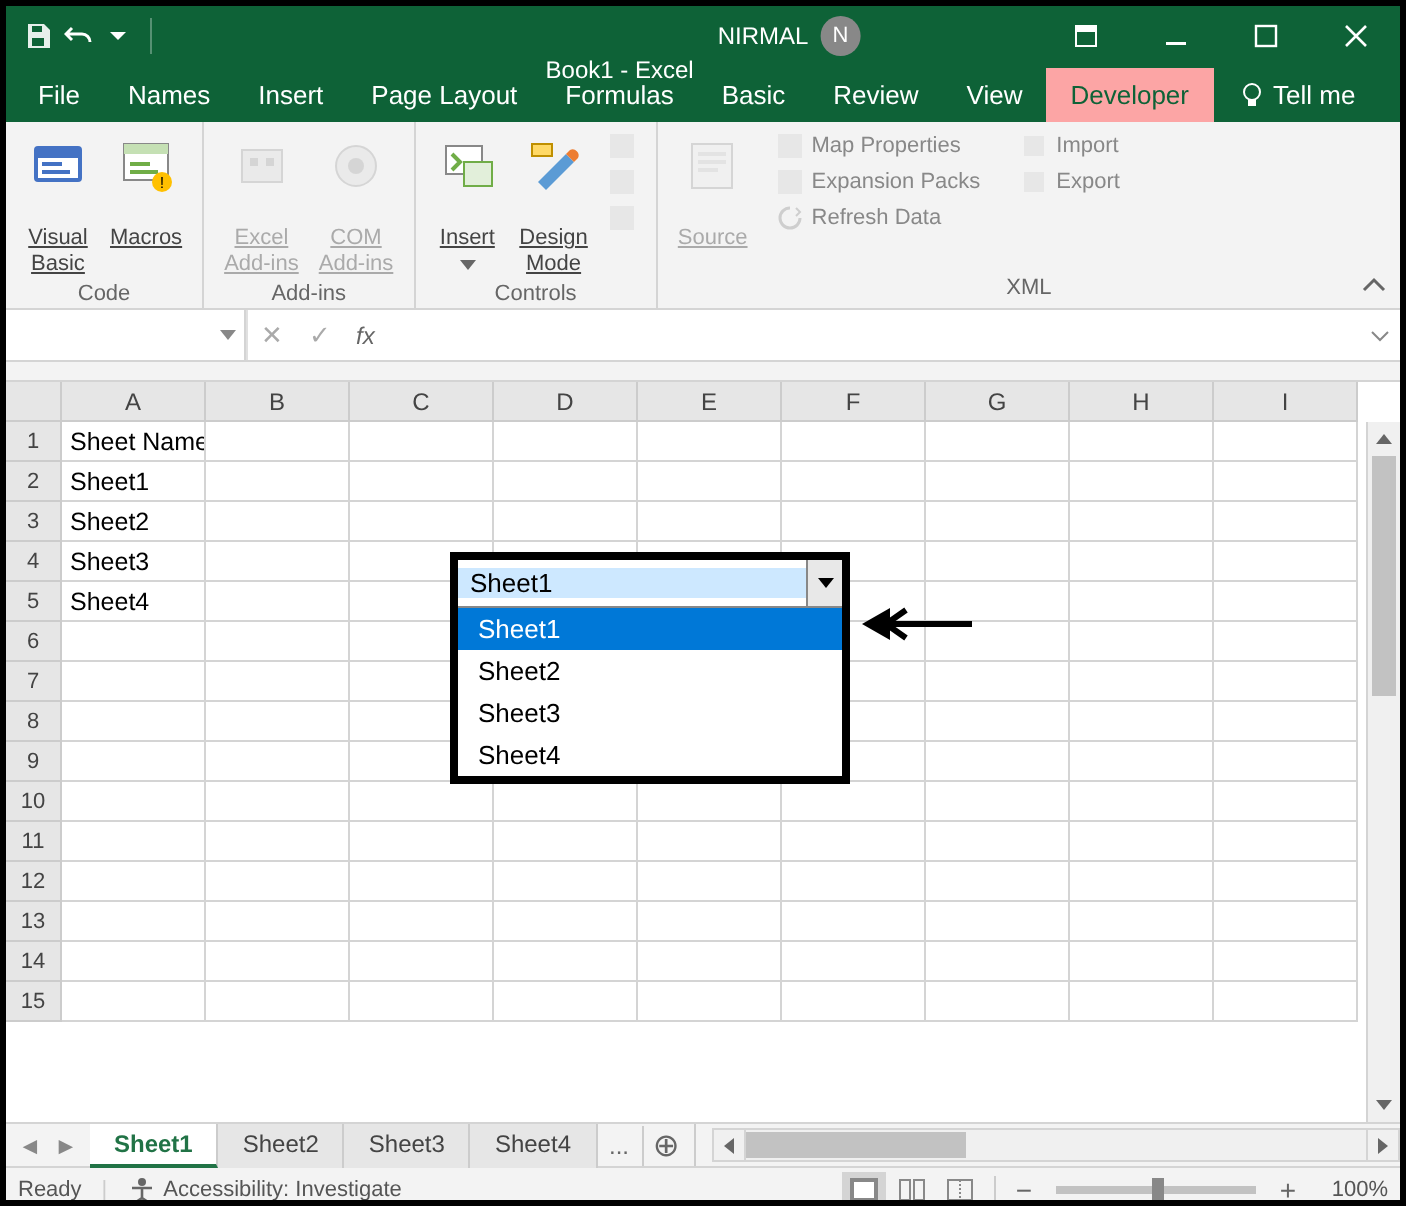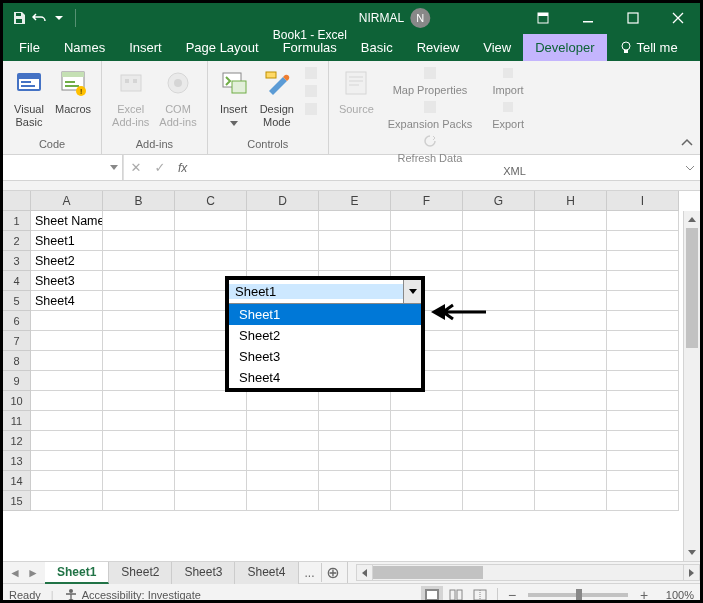--- a/index.html
+++ b/index.html
@@ -13,35 +13,35 @@
 .title-center { position: absolute; left: 50%; transform: translateX(-50%); display: flex; align-items: center; gap: 12px; }
 .title-text { font-size: 12px; margin-top: 33px; }
 .title-user { display: flex; align-items: center; gap: 6px; }
 .user-avatar { width: 20px; height: 20px; border-radius: 50%; background: #888; display: flex; align-items: center; justify-content: center; font-size: 11px; color: #fff; }
 .title-right { margin-left: auto; display: flex; align-items: center; }
 .title-btn { width: 45px; height: 30px; display: flex; align-items: center; justify-content: center; cursor: pointer; }
 
 
 .tabs { background: #0e6237; height: 28px; display: flex; align-items: flex-end; padding-left: 4px; }
 .tab { padding: 6px 12px; color: #fff; font-size: 13px; cursor: pointer; }
-.tab.active { background: #c4b5fd; color: #0e6237; }
+.tab.active { background: #fca5a5; color: #0e6237; }
 .tab-tellme { display: flex; align-items: center; gap: 4px; }
 
 
 .ribbon { background: #f3f3f3; height: 94px; display: flex; border-bottom: 1px solid #d4d4d4; position: relative; }
 .ribbon-group { border-right: 1px solid #d4d4d4; padding: 4px 6px 2px; display: flex; flex-direction: column; }
 .ribbon-group-content { flex: 1; display: flex; align-items: flex-start; gap: 2px; }
 .ribbon-group-label { text-align: center; font-size: 11px; color: #666; padding-bottom: 2px; }
 .big-btn { display: flex; flex-direction: column; align-items: center; justify-content: flex-start; padding: 2px 4px; cursor: pointer; min-width: 40px; }
 .big-btn .icon { width: 32px; height: 32px; display: flex; align-items: center; justify-content: center; }
-.big-btn .lbl { font-size: 11px; color: #444; text-align: center; line-height: 1.2; margin-top: 4px; }
+.big-btn .lbl { font-size: 11px; color: #444; text-align: center; line-height: 1.2; margin-top: 14px; text-decoration: underline; }
 .big-btn.disabled .lbl { color: #aaa; }
 .big-btn.disabled svg { opacity: 0.4; }
 .small-btns { display: flex; flex-direction: column; gap: 2px; }
-.small-btn { display: flex; align-items: center; gap: 4px; padding: 1px 4px; font-size: 11px; color: #888; cursor: pointer; flex-direction: column; }
+.small-btn { display: flex; align-items: center; gap: 4px; padding: 1px 4px; font-size: 11px; color: #888; cursor: pointer; }
 .small-btn svg { width: 14px; height: 14px; opacity: 0.5; }
 .ribbon-collapse { position: absolute; right: 6px; bottom: 4px; cursor: pointer; }
 
 
 .formula-bar { height: 26px; display: flex; align-items: center; border-bottom: 1px solid #d4d4d4; background: #fff; }
 .name-box { width: 120px; border-right: 1px solid #d4d4d4; padding: 0 6px; font-size: 12px; height: 100%; display: flex; align-items: center; position: relative; }
 .name-box-dd { position: absolute; right: 4px; }
 .fb-sep { width: 1px; height: 100%; background: #e0e0e0; }
 .fb-btn { width: 24px; height: 100%; display: flex; align-items: center; justify-content: center; color: #aaa; font-size: 13px; cursor: pointer; }
 .fb-fx { font-style: italic; font-size: 12px; color: #666; padding: 0 6px; }

